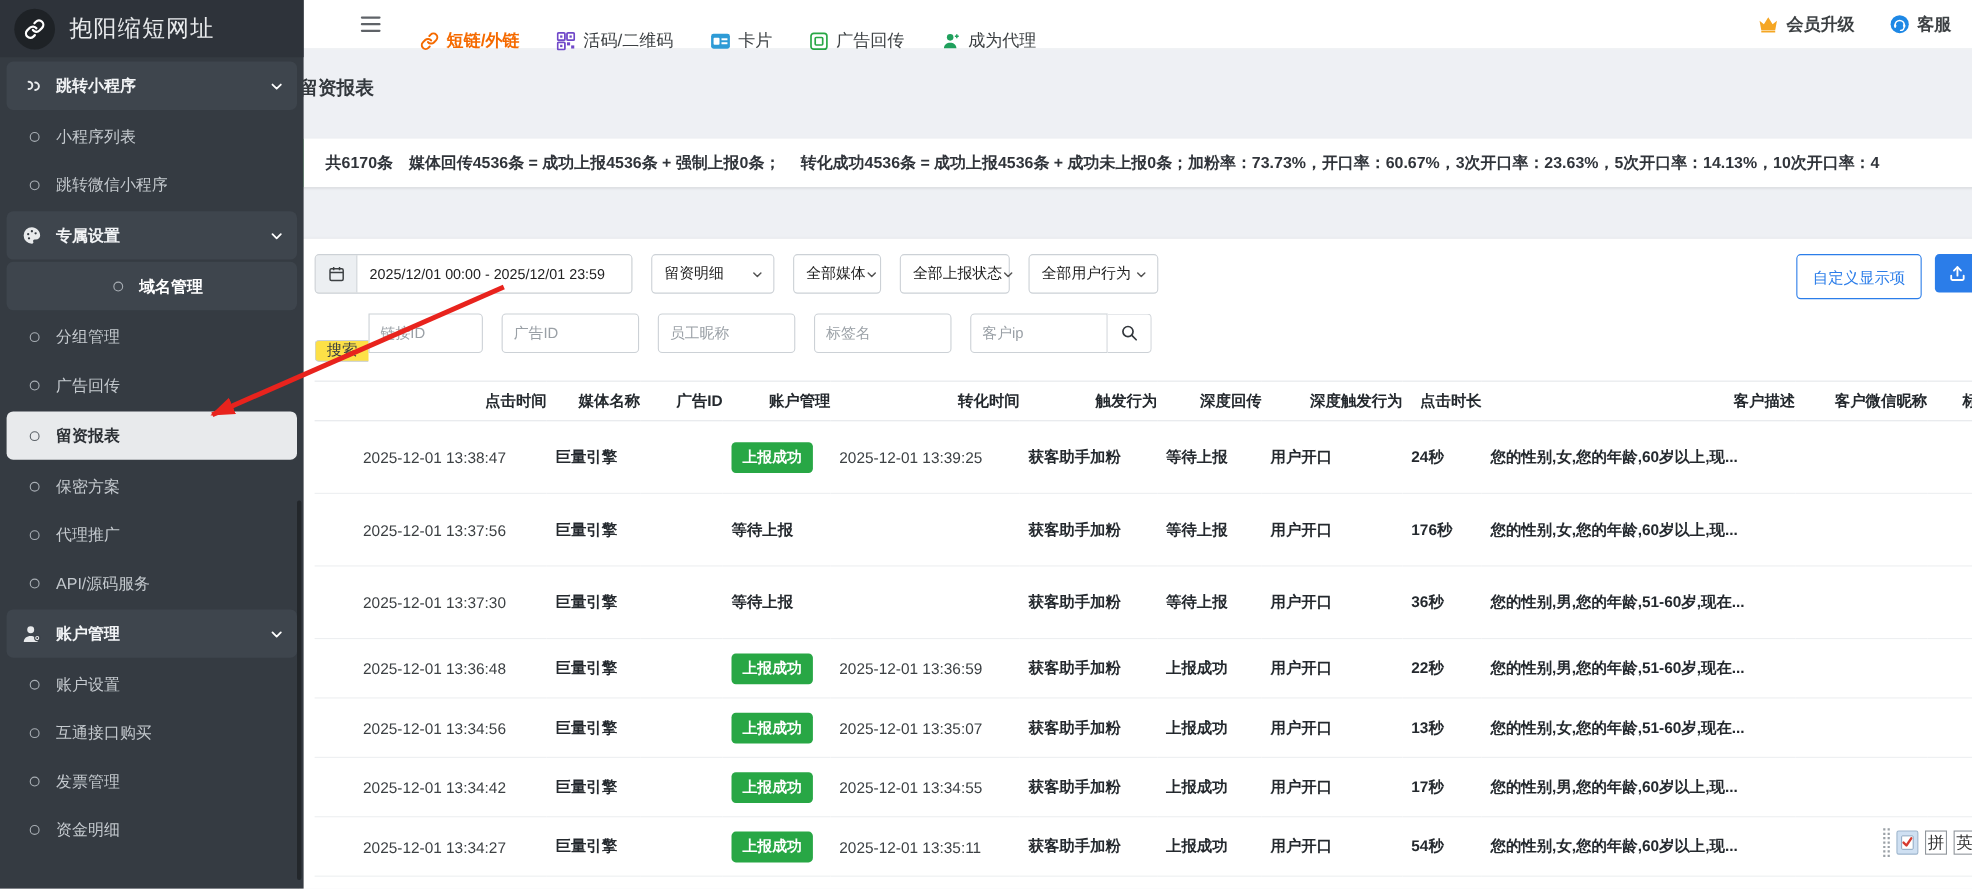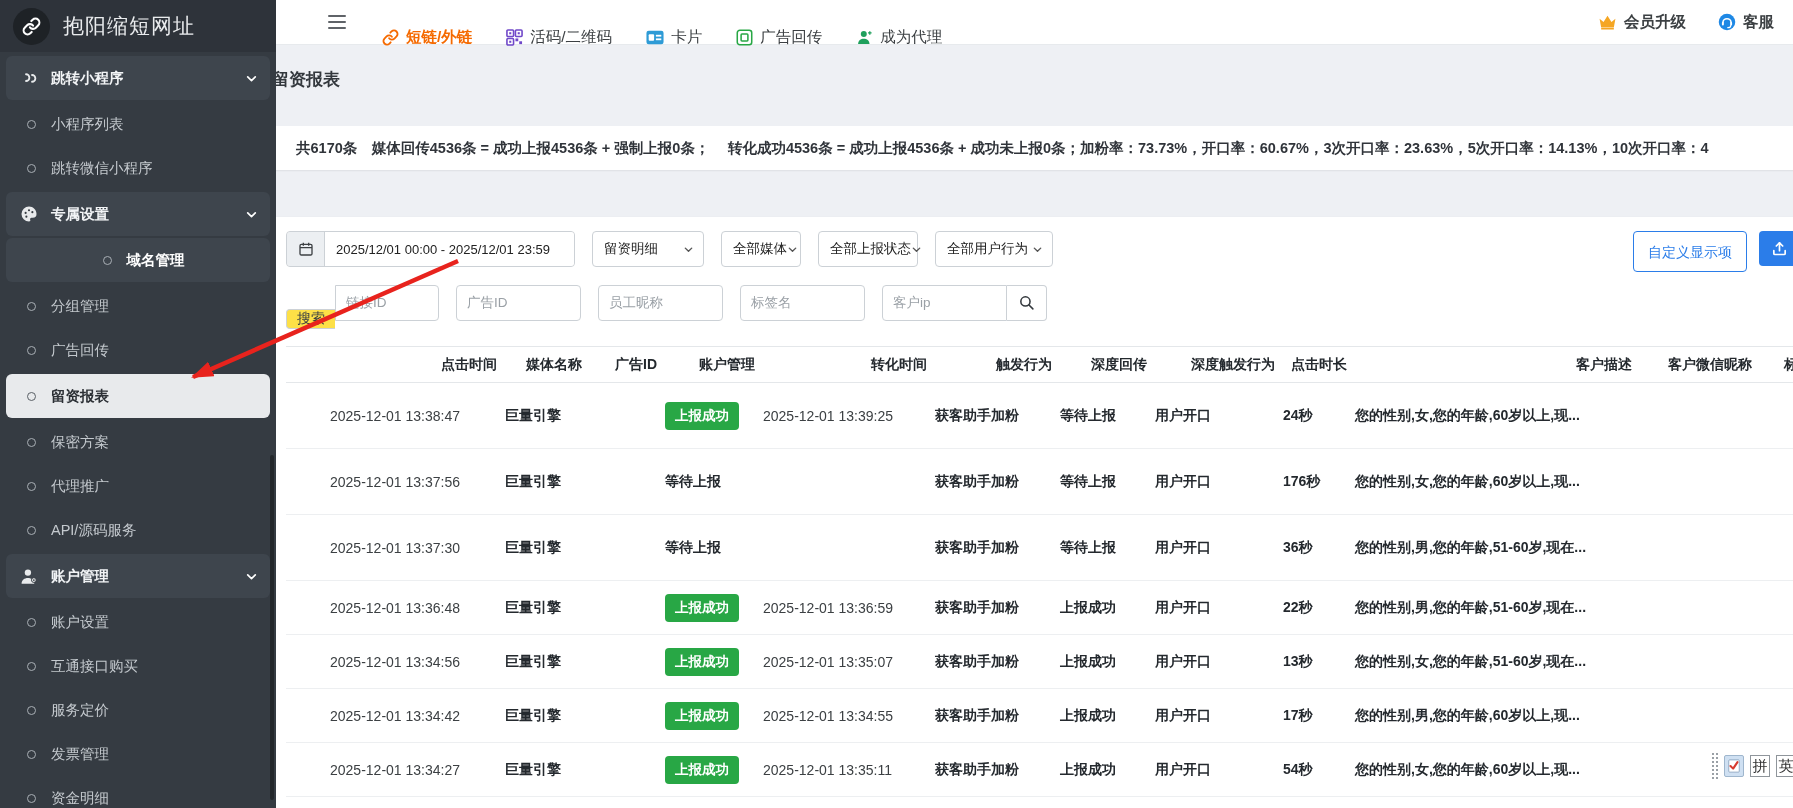--- a/index.html
+++ b/index.html
@@ -178,24 +178,20 @@
           </svg>
         </span>
       </div>
       <div class="s-item">
       <span class="bullet"></span>
       <span class="s-label">账户设置</span>
       </div>
       <div class="s-item">
       <span class="bullet"></span>
       <span class="s-label">互通接口购买</span>
-      </div>
-      <div class="s-item">
-      <span class="bullet"></span>
-      <span class="s-label">服务定价</span>
       </div>
       <div class="s-item">
       <span class="bullet"></span>
       <span class="s-label">发票管理</span>
       </div>
       <div class="s-item">
       <span class="bullet"></span>
       <span class="s-label">资金明细</span>
       </div>
     </div>

